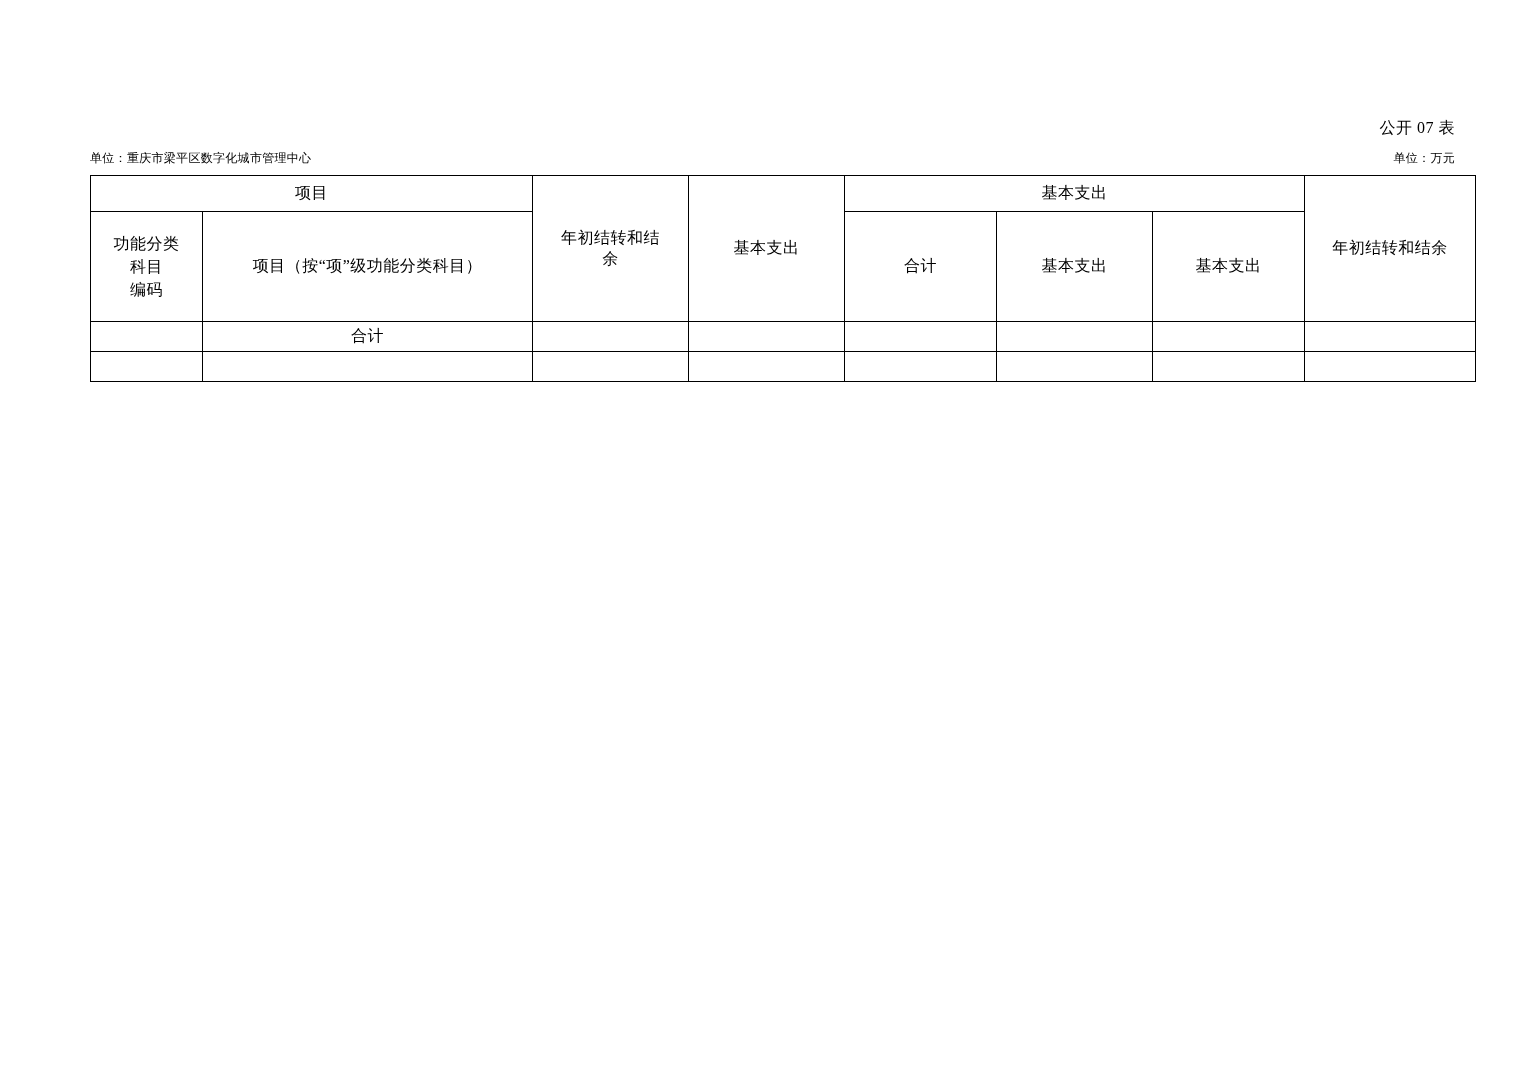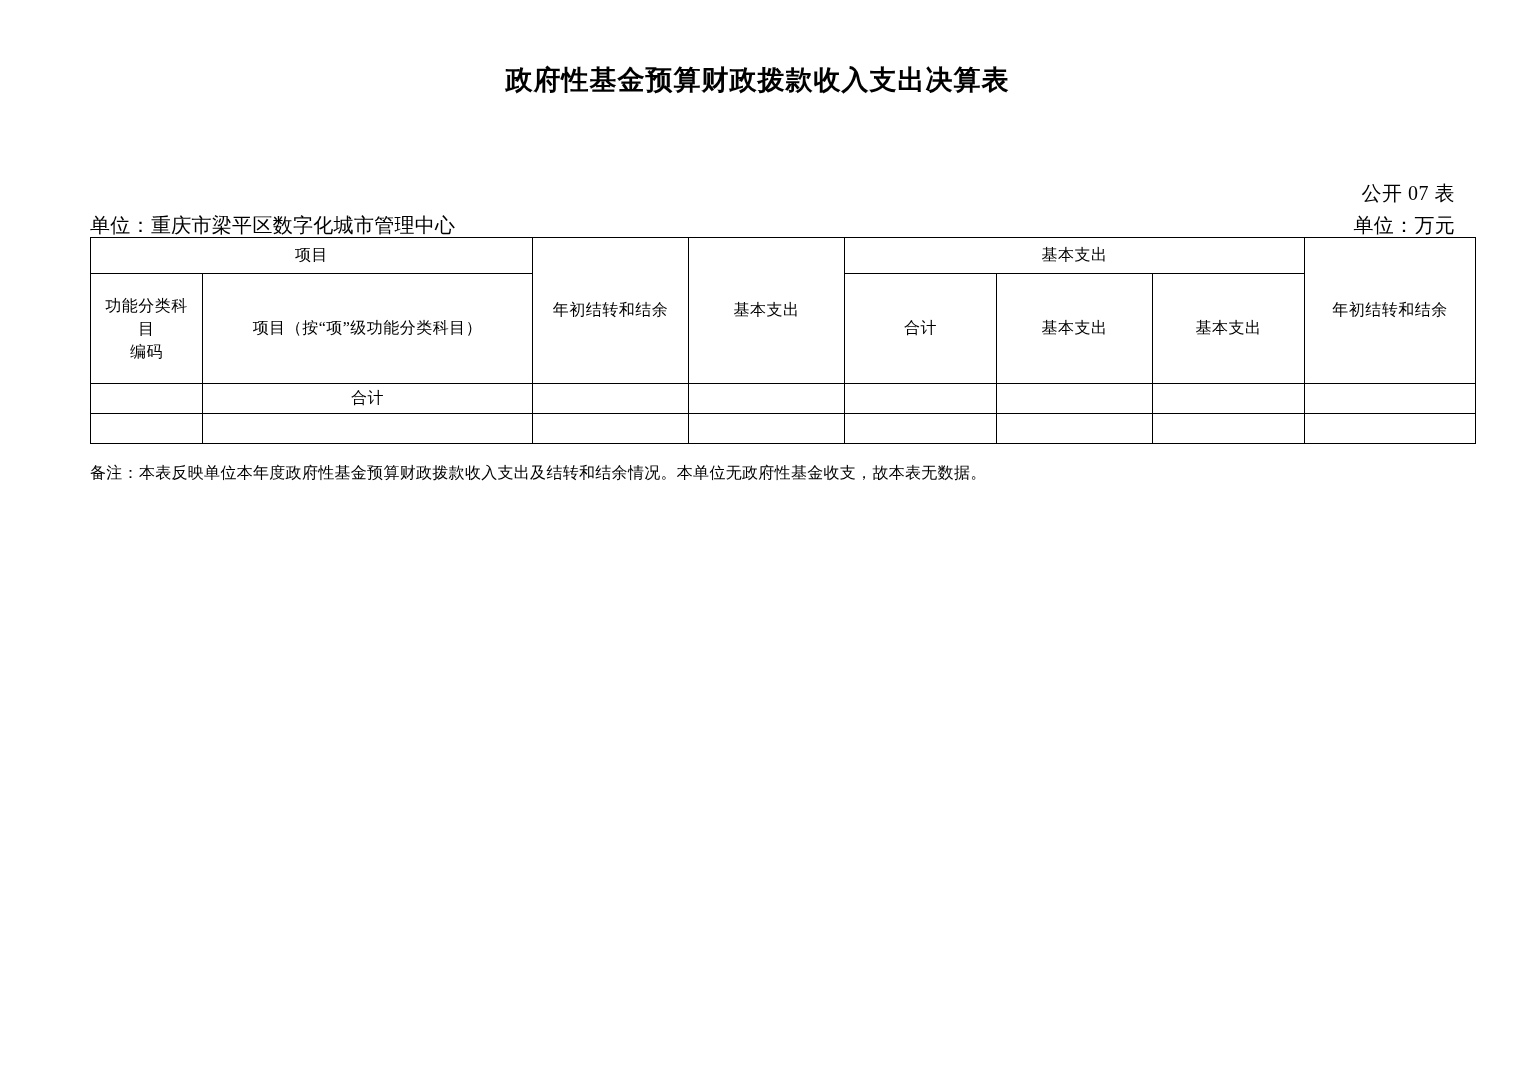--- a/index.html
+++ b/index.html
@@ -26,51 +26,51 @@
     font-size: 27px;
     font-weight: 700;
     letter-spacing: 1px;
     margin-top: 62px;
     font-family: "Liberation Serif", "DejaVu Serif", serif;
   }
   .form-no {
     position: absolute;
     right: 60px;
     top: 118px;
-    font-size: 20px;
+    font-size: 16px;
     letter-spacing: 0.5px;
   }
   .meta-row {
     position: absolute;
     left: 90px;
     right: 60px;
     top: 150px;
     font-size: 16px;
     display: flex;
     justify-content: space-between;
     align-items: baseline;
   }
   .meta-left, .meta-right {
-    font-size: 20px;
+    font-size: 12px;
     letter-spacing: 0.3px;
   }
   table.sheet {
     position: absolute;
     left: 90px;
     top: 175px;
     width: 1385px;
     border-collapse: collapse;
     table-layout: fixed;
   }
   table.sheet td {
     border: 1px solid #000000;
     text-align: center;
     vertical-align: middle;
     font-size: 16px;
-    padding: 2px 12px;
+    padding: 2px 20px;
     letter-spacing: 0.5px;
   }
   .h-item     { height: 36px; }
   .h-head     { height: 110px; }
   .h-row      { height: 30px; }
   .note {
     position: absolute;
     left: 90px;
     top: 398px;
     width: 1390px;
@@ -81,21 +81,20 @@
   }
   .two-line {
     line-height: 1.45;
   }
 </style>
 </head>
 <body>
 
 <div class="page">
 
-  <div class="title">政府性基金预算财政拨款收入支出决算表</div>
 
   <div class="form-no">公开 07 表</div>
 
   <div class="meta-row">
     <span class="meta-left">单位：重庆市梁平区数字化城市管理中心</span>
     <span class="meta-right">单位：万元</span>
   </div>
 
   <table class="sheet">
     <colgroup>
@@ -144,15 +143,14 @@
         <td></td>
         <td></td>
         <td></td>
         <td></td>
         <td></td>
         <td></td>
       </tr>
     </tbody>
   </table>
 
-  <div class="note">备注：本表反映单位本年度政府性基金预算财政拨款收入支出及结转和结余情况。本单位无政府性基金收支，故本表无数据。</div>
 
 </div>
 
 </body></html>

